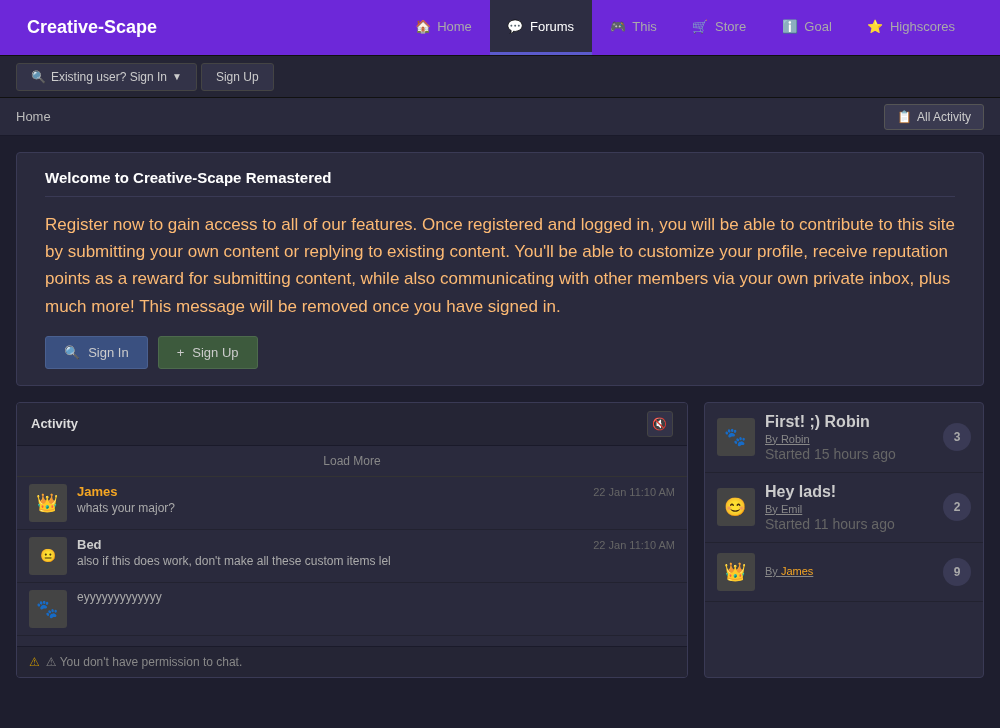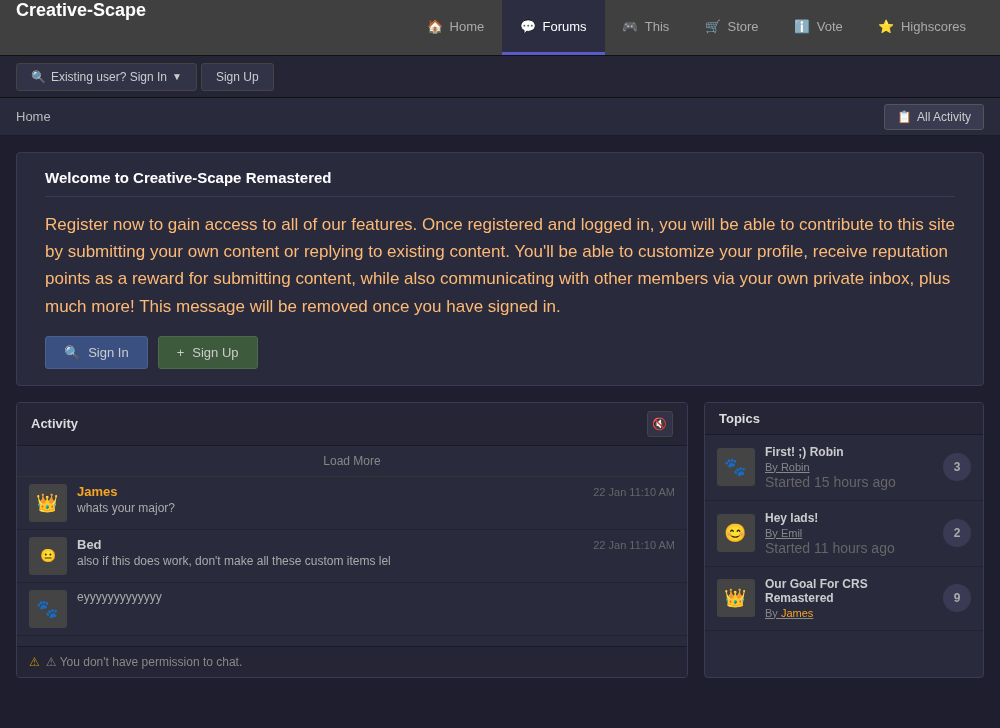--- a/index.html
+++ b/index.html
@@ -1,23 +1,24 @@
 <!DOCTYPE html>
 <html><head>
   <meta charset="utf-8">
   <style>
     * { margin: 0; padding: 0; box-sizing: border-box; }
     body { font-family: 'Segoe UI', Tahoma, Geneva, Verdana, sans-serif; background: #1a1a2e; color: #ccc; font-size: 13px; }
 
     
     .top-nav {
-      background: #404040;
-      display: flex;
+      background: #6d28d9;
+      display: flex;
+      align-items: center;
       height: 56px;
-      padding: 0 16px;
+      padding: 0 27px;
       border-bottom: 1px solid #111;
     }
     .site-logo {
       color: #fff;
       font-size: 18px;
       font-weight: bold;
       margin-right: auto;
       text-decoration: none;
     }
     .nav-items {
@@ -265,21 +266,21 @@
     .topic-avatar {
       width: 38px; height: 38px;
       background: #444;
       border-radius: 3px;
       flex-shrink: 0;
       display: flex; align-items: center; justify-content: center;
       font-size: 18px;
       overflow: hidden;
     }
     .topic-body { flex: 1; }
-    .topic-title { color: #ccc; font-size: 12px; font-weight: 600; margin-bottom: 2px; }
+    .topic-title { color: #ccc; font-size: 16px; font-weight: 600; margin-bottom: 2px; }
     .topic-by { color: #888; font-size: 11px; margin-bottom: 1px; text-decoration: underline; }
     .topic-started { color: #666; font-size: 14px; }
     .topic-by .username { color: #9ab; }
     .topic-by .username.gold { color: #f5a623; }
     .topic-count {
       background: #3a3a55;
       color: #aaa;
       width: 28px; height: 28px;
       border-radius: 50%;
       display: flex; align-items: center; justify-content: center;
@@ -305,21 +306,21 @@
     <div class="nav-item">
       <span>🎮</span>
       <span>This</span>
     </div>
     <div class="nav-item">
       <span>🛒</span>
       <span>Store</span>
     </div>
     <div class="nav-item">
       <span>ℹ️</span>
-      <span>Vote</span>
+      <span>Goal</span>
     </div>
     <div class="nav-item">
       <span>⭐</span>
       <span>Highscores</span>
     </div>
   </div>
 </nav>
 
 <div class="sub-nav">
   <button class="sub-nav-btn">
@@ -404,21 +405,20 @@
           </div>
         </div>
       </div>
       <div class="chat-input-bar">
         <span class="warn-icon">⚠</span>
         <span>⚠ You don't have permission to chat.</span>
       </div>
     </div>
 
     <div class="topics-panel">
-      <div class="topics-header">Topics</div>
 
       <div class="topic-item">
         <div class="topic-avatar">
           <span>🐾</span>
         </div>
         <div class="topic-body">
           <div class="topic-title">First! ;) Robin</div>
           <div class="topic-by">
             <span>By Robin</span>
           </div>
@@ -439,21 +439,20 @@
           <div class="topic-started">Started 11 hours ago</div>
         </div>
         <div class="topic-count">2</div>
       </div>
 
       <div class="topic-item">
         <div class="topic-avatar">
           <span>👑</span>
         </div>
         <div class="topic-body">
-          <div class="topic-title">Our Goal For CRS Remastered</div>
           <div class="topic-by">
             <span>By </span>
             <span class="username gold">James</span>
           </div>
           <div class="topic-started"></div>
         </div>
         <div class="topic-count">9</div>
       </div>
     </div>
 

